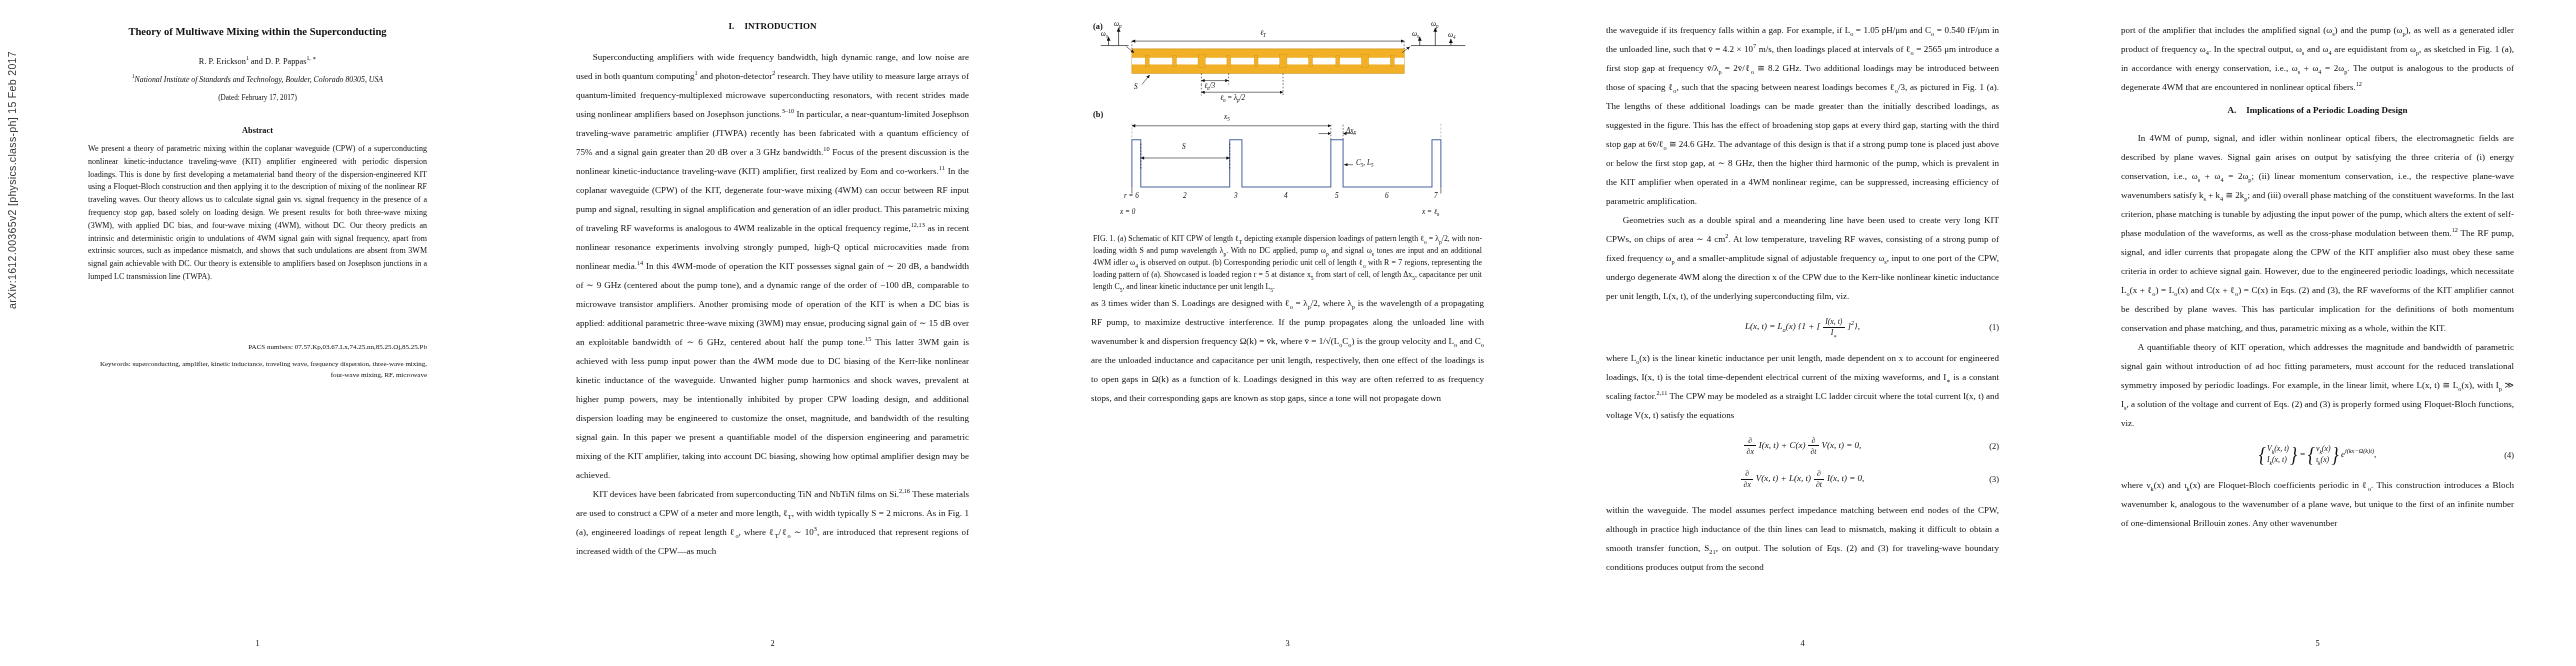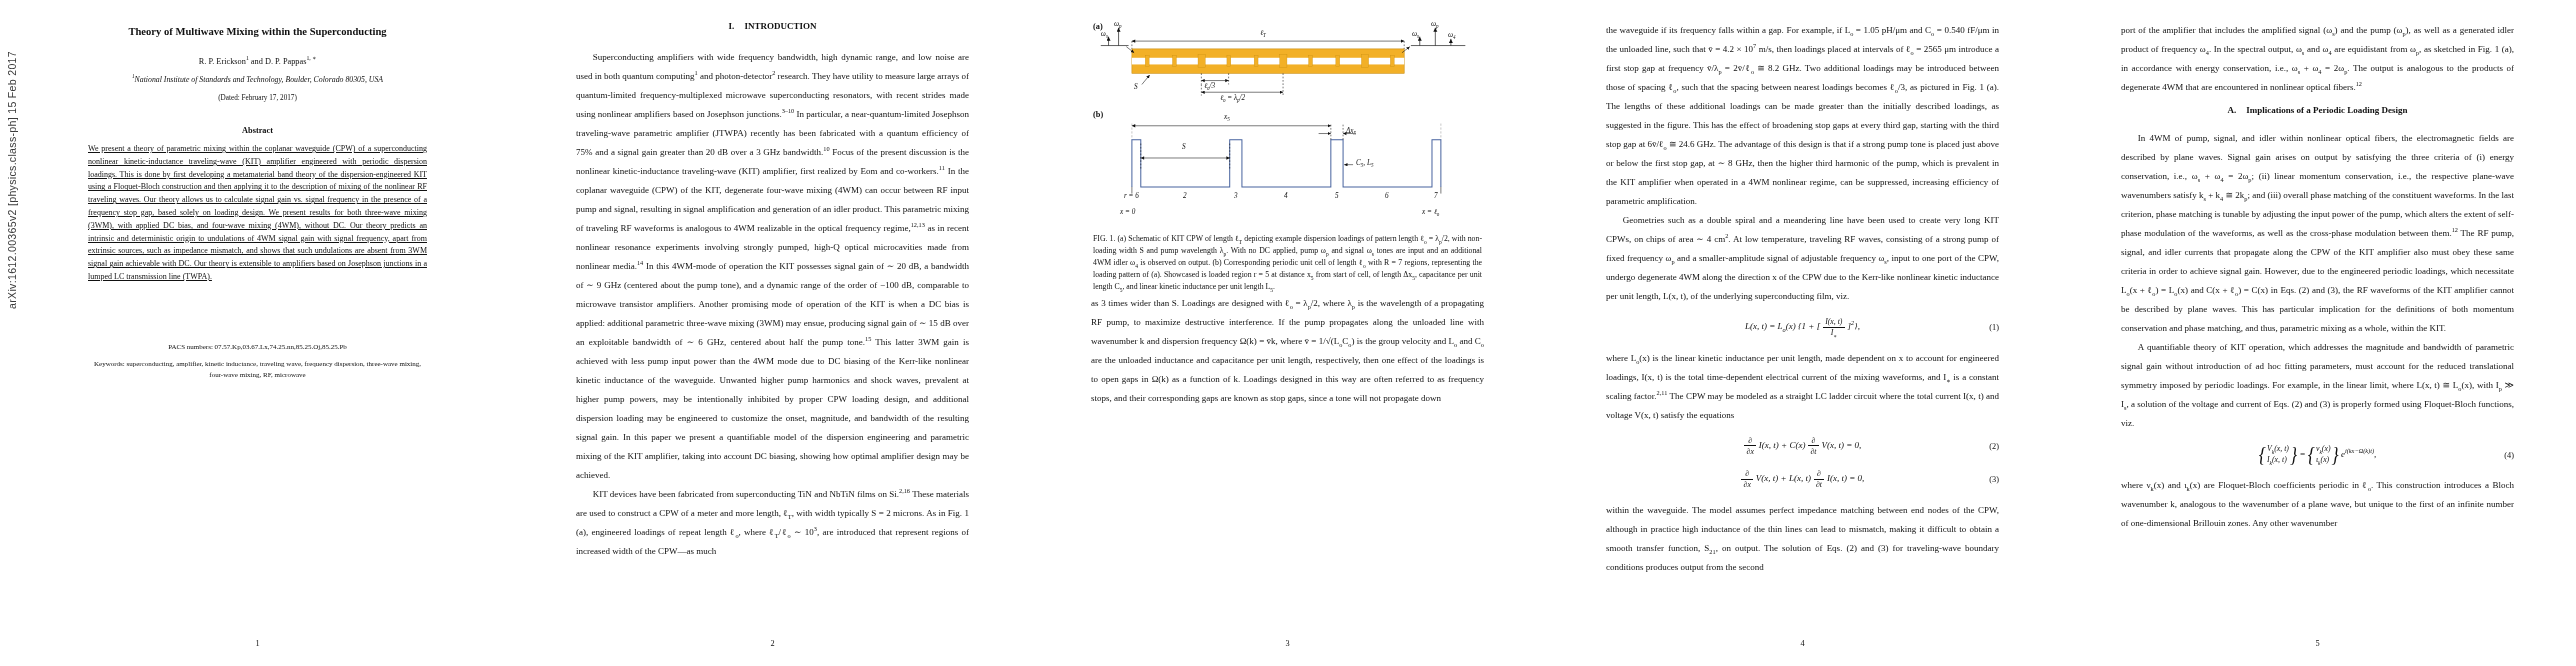--- a/index.html
+++ b/index.html
@@ -9,22 +9,22 @@
         padding:21px 61px 0 61px;background:#fff;}
   .pagenum{position:absolute;bottom:19px;left:0;right:0;text-align:center;font-size:8.3px;}
   
   .stamp{position:absolute;left:5.6px;top:51px;writing-mode:vertical-rl;transform:rotate(180deg);
          font-family:"Liberation Sans","DejaVu Sans",sans-serif;font-size:10.6px;color:#3a3a3a;letter-spacing:0.3px;}
   .title{font-size:10.6px;font-weight:bold;text-align:center;line-height:1.9;margin-top:1.1px;}
   .authors{text-align:center;font-size:8.3px;margin-top:14.5px;}
   .affil{text-align:center;font-size:7.8px;font-style:italic;margin-top:9px;}
   .dateline{text-align:center;font-size:7.2px;margin-top:10px;}
   .absheading{text-align:center;font-weight:bold;font-size:8.3px;margin-top:24.5px;}
-  .abstract{font-size:8px;line-height:12.8px;text-align:justify;margin:7.8px 27px 0 27px;text-decoration:underline;}
-  .meta{font-size:7px;line-height:11px;margin:0 27px;text-align:center;}
+  .abstract{font-size:8px;line-height:12.8px;text-align:justify;margin:7.8px 27px 0 27px;}
+  .meta{font-size:7px;line-height:11px;margin:0 27px;text-align:right;}
   .meta.first{margin-top:58px;}
   .meta.second{margin-top:6.7px;}
   
   .secheading{text-align:center;font-weight:bold;font-size:9px;margin:0 0 16.7px 0;}
   .secheading .no{margin-right:10px;}
   p.body{font-size:9px;line-height:19px;text-align:justify;margin:0;}
   p.indent{text-indent:16.7px;}
   sup,sub{line-height:0;font-size:70%;}
   
   .equation{position:relative;margin:9px 0;font-size:9px;font-style:italic;min-height:24.5px;

